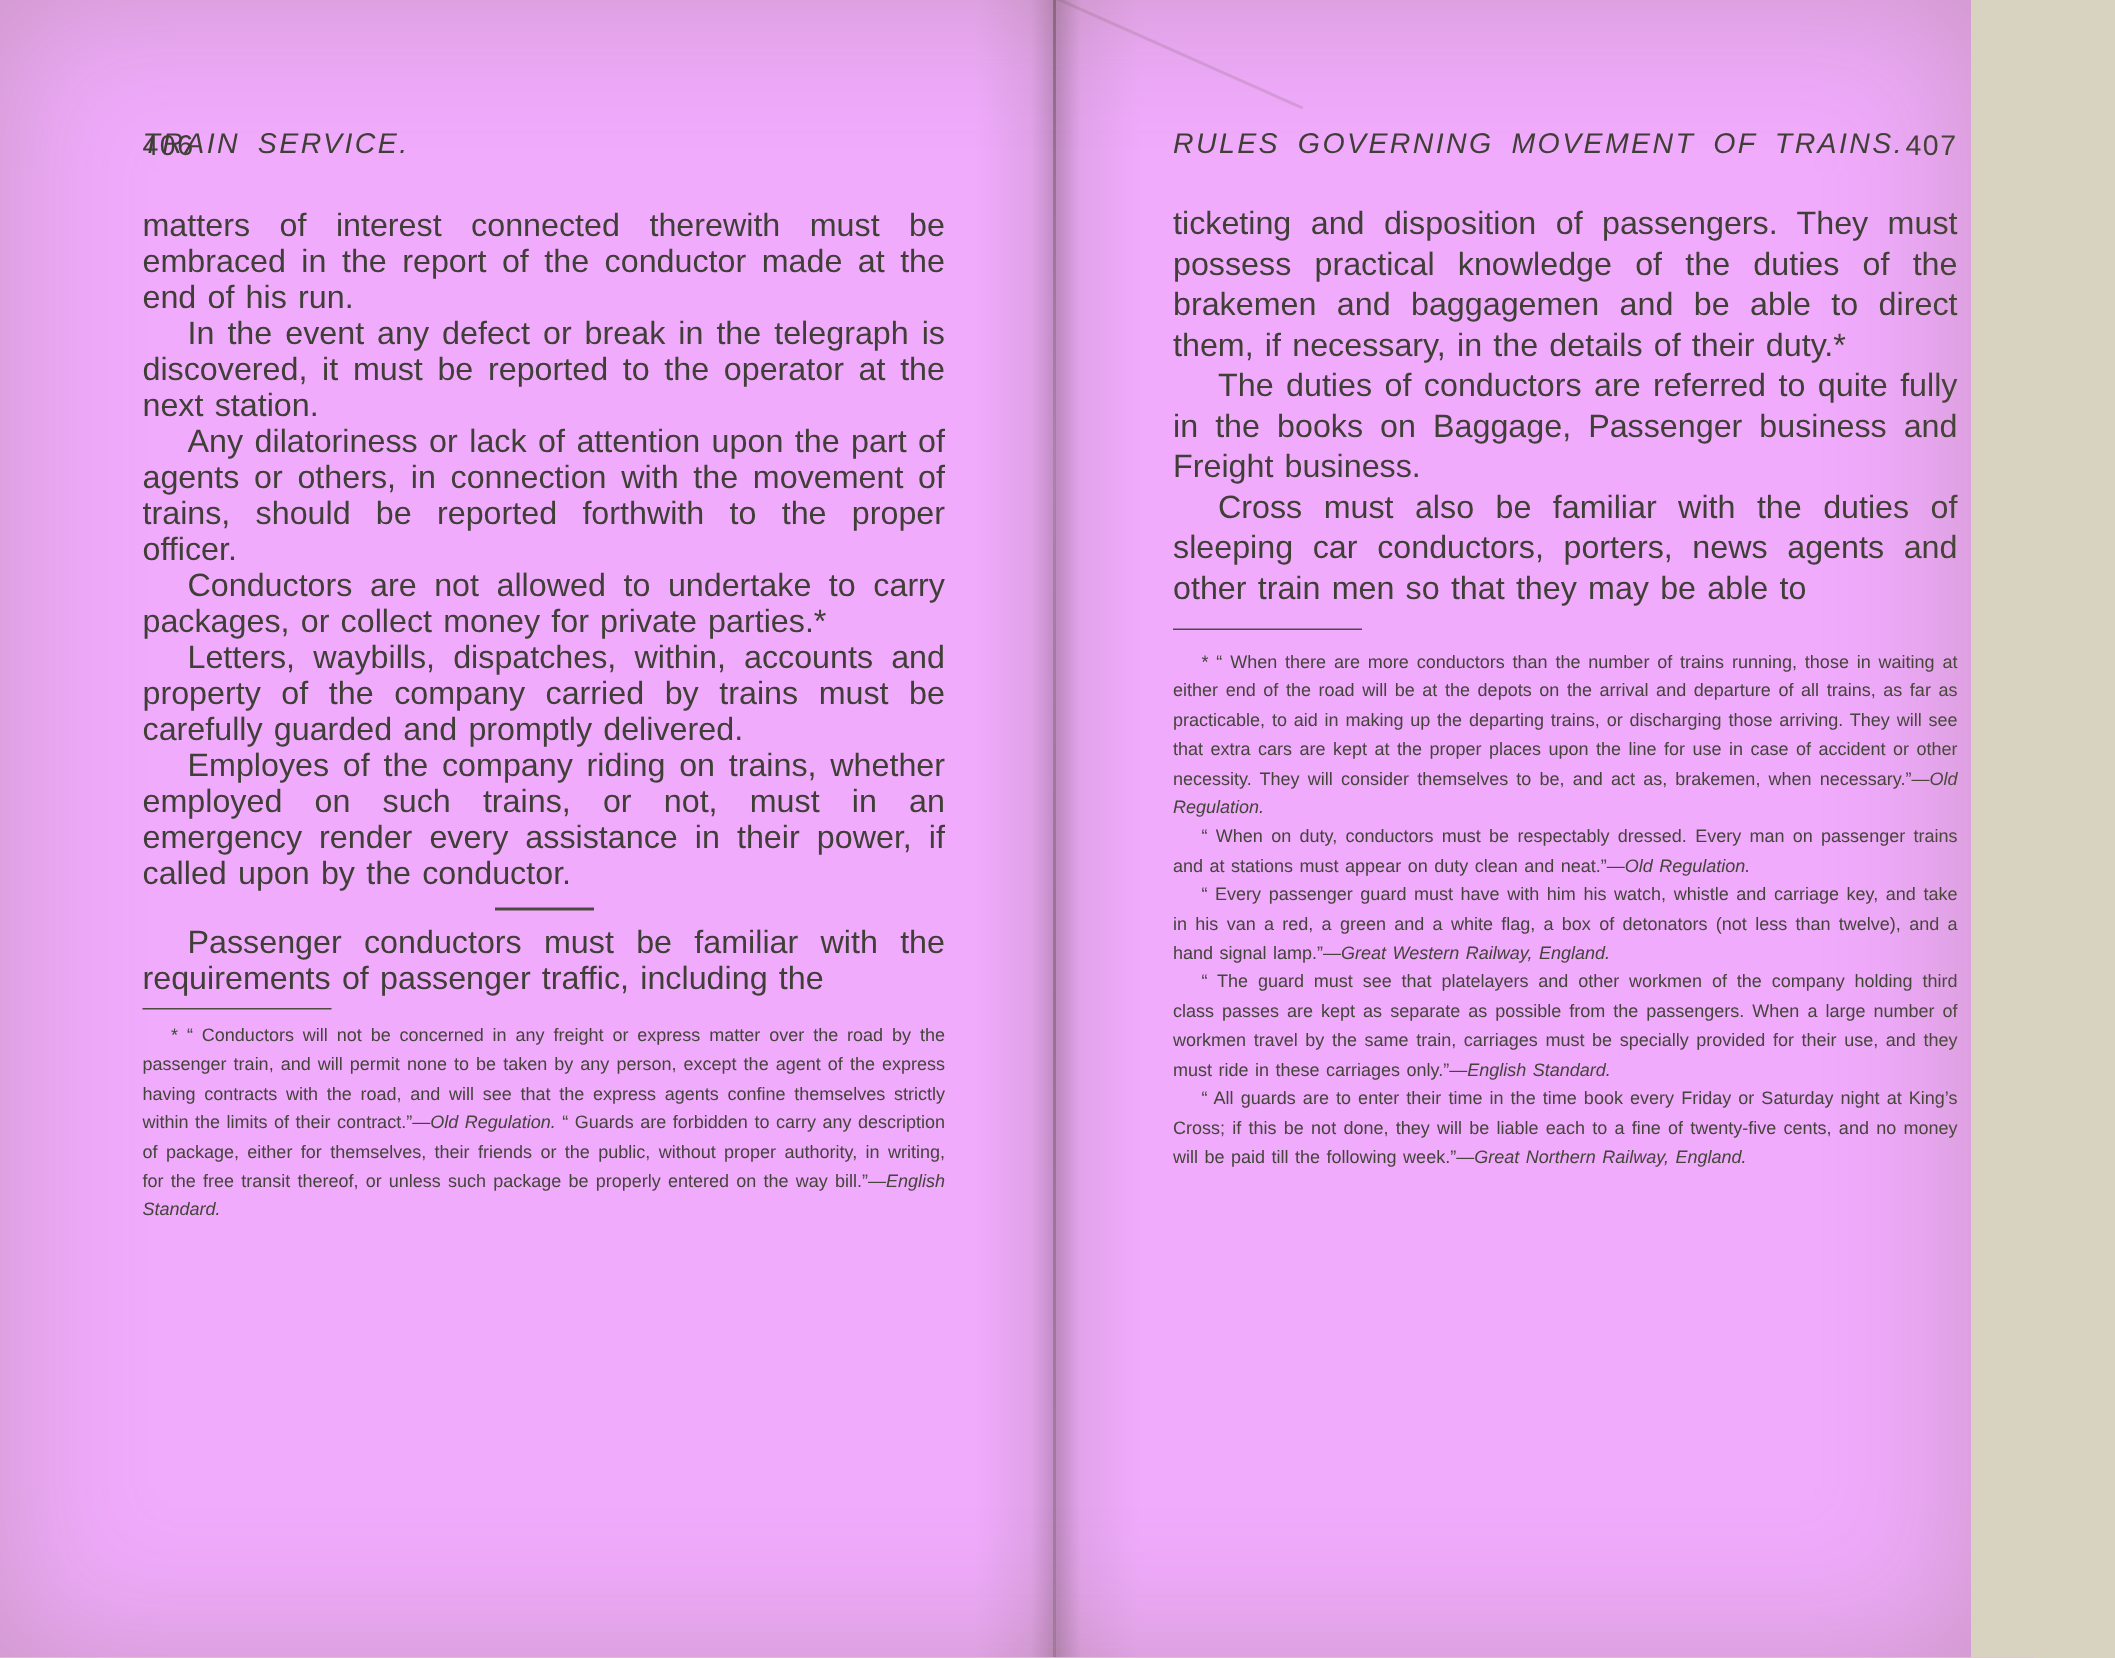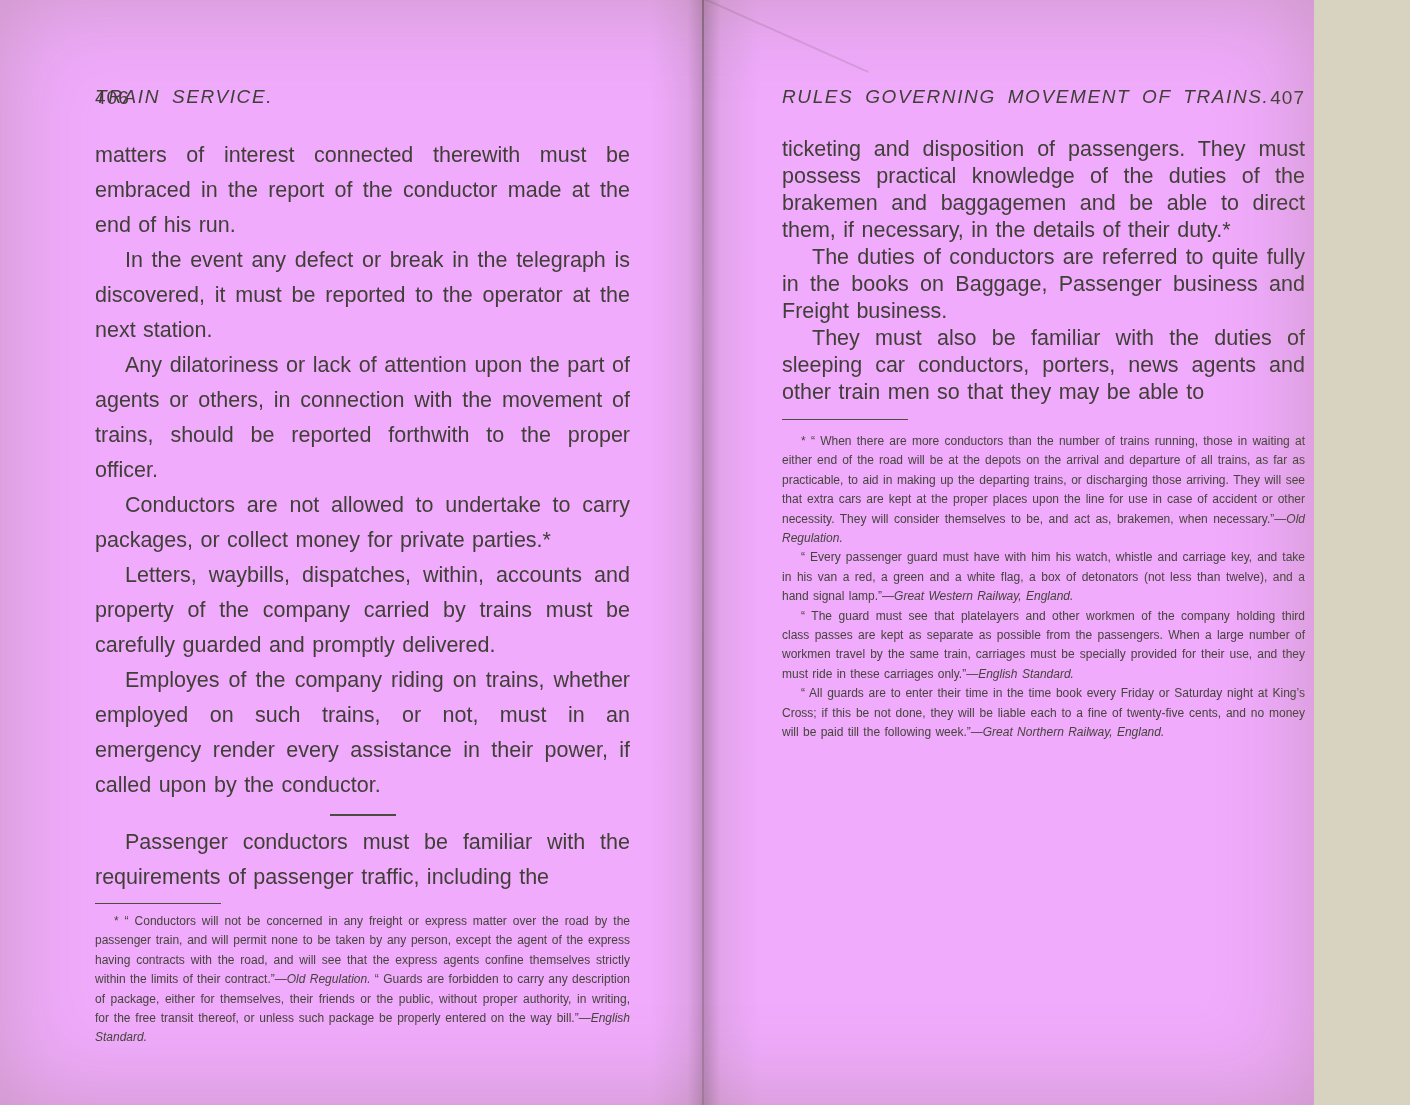--- a/index.html
+++ b/index.html
@@ -27,21 +27,21 @@
   .content.right{left:782px;top:86px;width:523px;}
 
   .pghead{position:relative;height:28px;font-size:19px;}
   .pghead .num{position:absolute;top:1px;letter-spacing:1px;font-style:normal;}
   .content.left .pghead .num{left:0;}
   .content.right .pghead .num{right:0;text-align:center;}
   .pghead .title{display:block;text-align:left;font-style:italic;letter-spacing:1.6px;word-spacing:5px;font-weight:500;}
 
   .bodytext{margin-top:24px;}
   .content.right .bodytext{margin-top:22px;}
-  p.bp{margin:0;font-size:21.5px;line-height:35px;text-align:justify;word-spacing:1.5px;}
+  p.bp{margin:0;font-size:21.5px;line-height:24px;text-align:justify;word-spacing:1.5px;}
   .content.right p.bp{line-height:27px;}
   p.ind{text-indent:30px;}
   .section-rule{width:66px;border:none;border-top:2px solid #4c4b41;margin:11px auto 9px auto;}
   .fn-rule{width:126px;border:none;border-top:1.5px solid #4c4b41;margin:8px 0 8px 0;}
   .content.right .fn-rule{margin:13px 0 12px 0;}
   p.fn{margin:0;font-size:12px;line-height:19.4px;text-align:justify;text-indent:19px;word-spacing:1px;color:#45443b;}
   p.fn i{font-style:italic;}
 </style>
 </head>
 <body>
@@ -71,23 +71,24 @@
   </div>
 
   <div class="content right">
     <div class="pghead">
       <span class="num">407</span>
       <span class="title">RULES GOVERNING MOVEMENT OF TRAINS.</span>
     </div>
     <div class="bodytext">
       <p class="bp">ticketing and disposition of passengers.  They must possess practical knowledge of the duties of the brakemen and baggagemen and be able to direct them, if necessary, in the details of their duty.*</p>
       <p class="bp ind">The duties of conductors are referred to quite fully in the books on Baggage, Passenger business and Freight business.</p>
-      <p class="bp ind">They must also be familiar with the duties of sleeping car conductors, porters, news agents and other train men so that they may be able to</p>
+      <p class="bp ind">Cross must also be familiar with the duties of sleeping car conductors, porters, news agents and other train men so that they may be able to</p>
       <hr class="fn-rule">
       <p class="fn"><span>* “ When there are more conductors than the number of trains running, those in waiting at either end of the road will be at the depots on the arrival and departure of all trains, as far as practicable, to aid in making up the departing trains, or discharging those arriving.  They will see that extra cars are kept at the proper places upon the line for use in case of accident or other necessity.  They will consider themselves to be, and act as, brakemen, when necessary.”—</span><i>Old Regulation.</i></p>
+      <p class="fn"><span>“ When on duty, conductors must be respectably dressed. Every man on passenger trains and at stations must appear on duty clean and neat.”—</span><i>Old Regulation.</i></p>
       <p class="fn"><span>“ Every passenger guard must have with him his watch, whistle and carriage key, and take in his van a red, a green and a white flag, a box of detonators (not less than twelve), and a hand signal lamp.”—</span><i>Great Western Railway, England.</i></p>
       <p class="fn"><span>“ The guard must see that platelayers and other workmen of the company holding third class passes are kept as separate as possible from the passengers.  When a large number of workmen travel by the same train, carriages must be specially provided for their use, and they must ride in these carriages only.”—</span><i>English Standard.</i></p>
       <p class="fn"><span>“ All guards are to enter their time in the time book every Friday or Saturday night at King’s Cross; if this be not done, they will be liable each to a fine of twenty-five cents, and no money will be paid till the following week.”—</span><i>Great Northern Railway, England.</i></p>
     </div>
   </div>
 
   <div class="vignette"></div>
 </div>
 
 </body></html>

